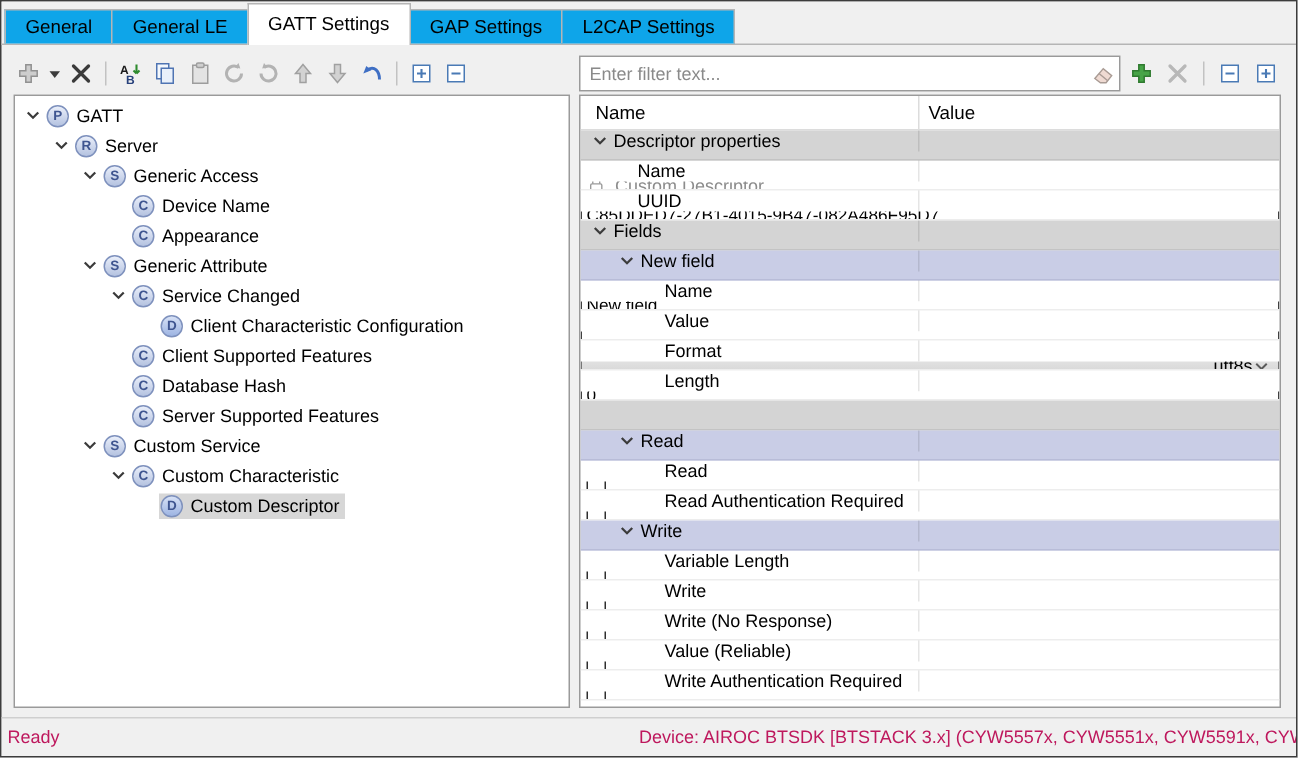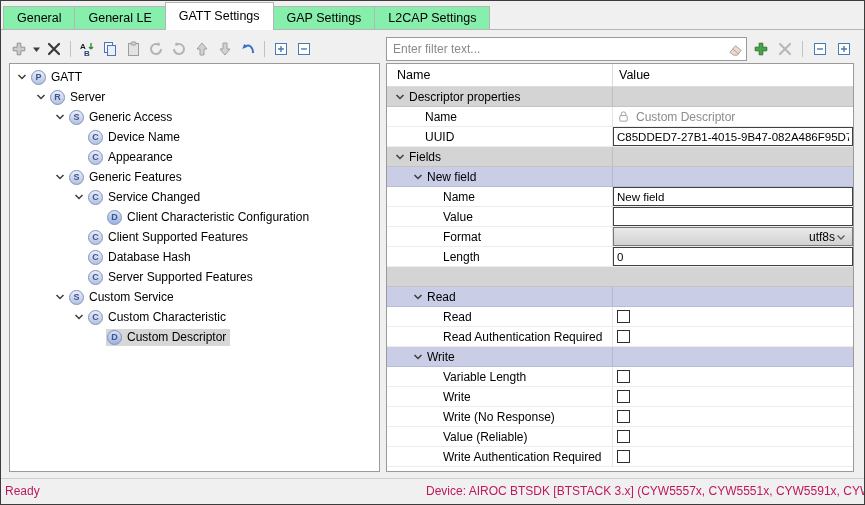--- a/index.html
+++ b/index.html
@@ -8,21 +8,21 @@
   .window {
     position:relative; width:865px; height:505px; margin:0 auto;
     background:#f0f0f0; border:1px solid #3c3c3c; overflow:hidden;
   }
   
   .tabbar { position:absolute; top:0; left:0; right:0; height:29px;
     display:flex; align-items:flex-end; padding-left:2px;
     background:#f0f0f0; border-bottom:1px solid #b5b5b5; }
   .tab { border:1px solid #b5b5b5; border-bottom:none; padding:0 13px;
     height:23px; line-height:22px; font-size:12.5px; color:#000;
-    background:#86efac; margin-right:-1px; white-space:nowrap; cursor:default; }
+    background:#0ea5e9; margin-right:-1px; white-space:nowrap; cursor:default; }
   .tab.active { height:28px; line-height:27px; background:#fff;
     margin-bottom:-1px; position:relative; z-index:2; }
   
   .ltoolbar { position:absolute; left:8px; top:35px; height:25px;
     display:flex; align-items:center; gap:3px; }
   .rtoolbar { position:absolute; left:385px; top:35px; width:468px; height:25px;
     display:flex; align-items:center; gap:4px; }
   .tbtn { width:20px; height:20px; display:flex; align-items:center;
     justify-content:center; border-radius:2px; cursor:default; }
   .tbtn.narrow { width:9px; }
@@ -50,21 +50,21 @@
   .nicon.dic { background:linear-gradient(#d7e1f6,#9db4e2); }
   
   .prop-panel { position:absolute; left:385px; top:62px; width:468px; height:409px;
     background:#fff; border:1px solid #9a9a9a; overflow:hidden; }
   .phead { display:flex; height:23px; align-items:center; font-size:12.5px;
     color:#000; border-bottom:1px solid #dcdcdc; }
   .phead .hname { width:226px; min-width:226px; padding-left:10px;
     border-right:1px solid #dcdcdc; height:100%; display:flex; align-items:center; }
   .phead .hvalue { flex:1; padding-left:6px; }
   .prow { display:flex; height:20px; align-items:stretch; font-size:12px;
-    border-bottom:1px solid #ededed; }
+    border-bottom:1px solid #ededed;flex-direction:column; }
   .ncell { width:226px; min-width:226px; display:flex; align-items:center;
     border-right:1px solid rgba(0,0,0,0.10); white-space:nowrap; overflow:hidden; }
   .vcell { flex:1; display:flex; align-items:center; position:relative;
     overflow:hidden; }
   .prow.group { background:#d4d4d4; border-bottom:1px solid #c3c3c3; }
   .prow.subgroup { background:#c9cde6; border-bottom:1px solid #b8bcd8; }
   .prow .chev { width:14px; min-width:14px; margin-right:2px; }
   .plabel { color:#000; }
   .lockedcell { gap:6px; padding-left:4px; color:#8c8c8c; }
   .lockic { display:inline-flex; align-items:center; }
@@ -263,21 +263,21 @@
         </span>
       </div>
       <div class="trow" style="padding-left: 42px;">
         <span class="chev">
           <svg width="12" height="12" viewBox="0 0 12 12">
             <path d="M2.5 4L6 7.5 9.5 4" fill="none" stroke="#3c3c3c" stroke-width="1.5"></path>
           </svg>
         </span>
         <span class="core">
           <span class="nicon">S</span>
-          <span class="nlabel">Generic Features</span>
+          <span class="nlabel">Generic Attribute</span>
         </span>
       </div>
       <div class="trow" style="padding-left: 61px;">
         <span class="chev">
           <svg width="12" height="12" viewBox="0 0 12 12">
             <path d="M2.5 4L6 7.5 9.5 4" fill="none" stroke="#3c3c3c" stroke-width="1.5"></path>
           </svg>
         </span>
         <span class="core">
           <span class="nicon">C</span>

